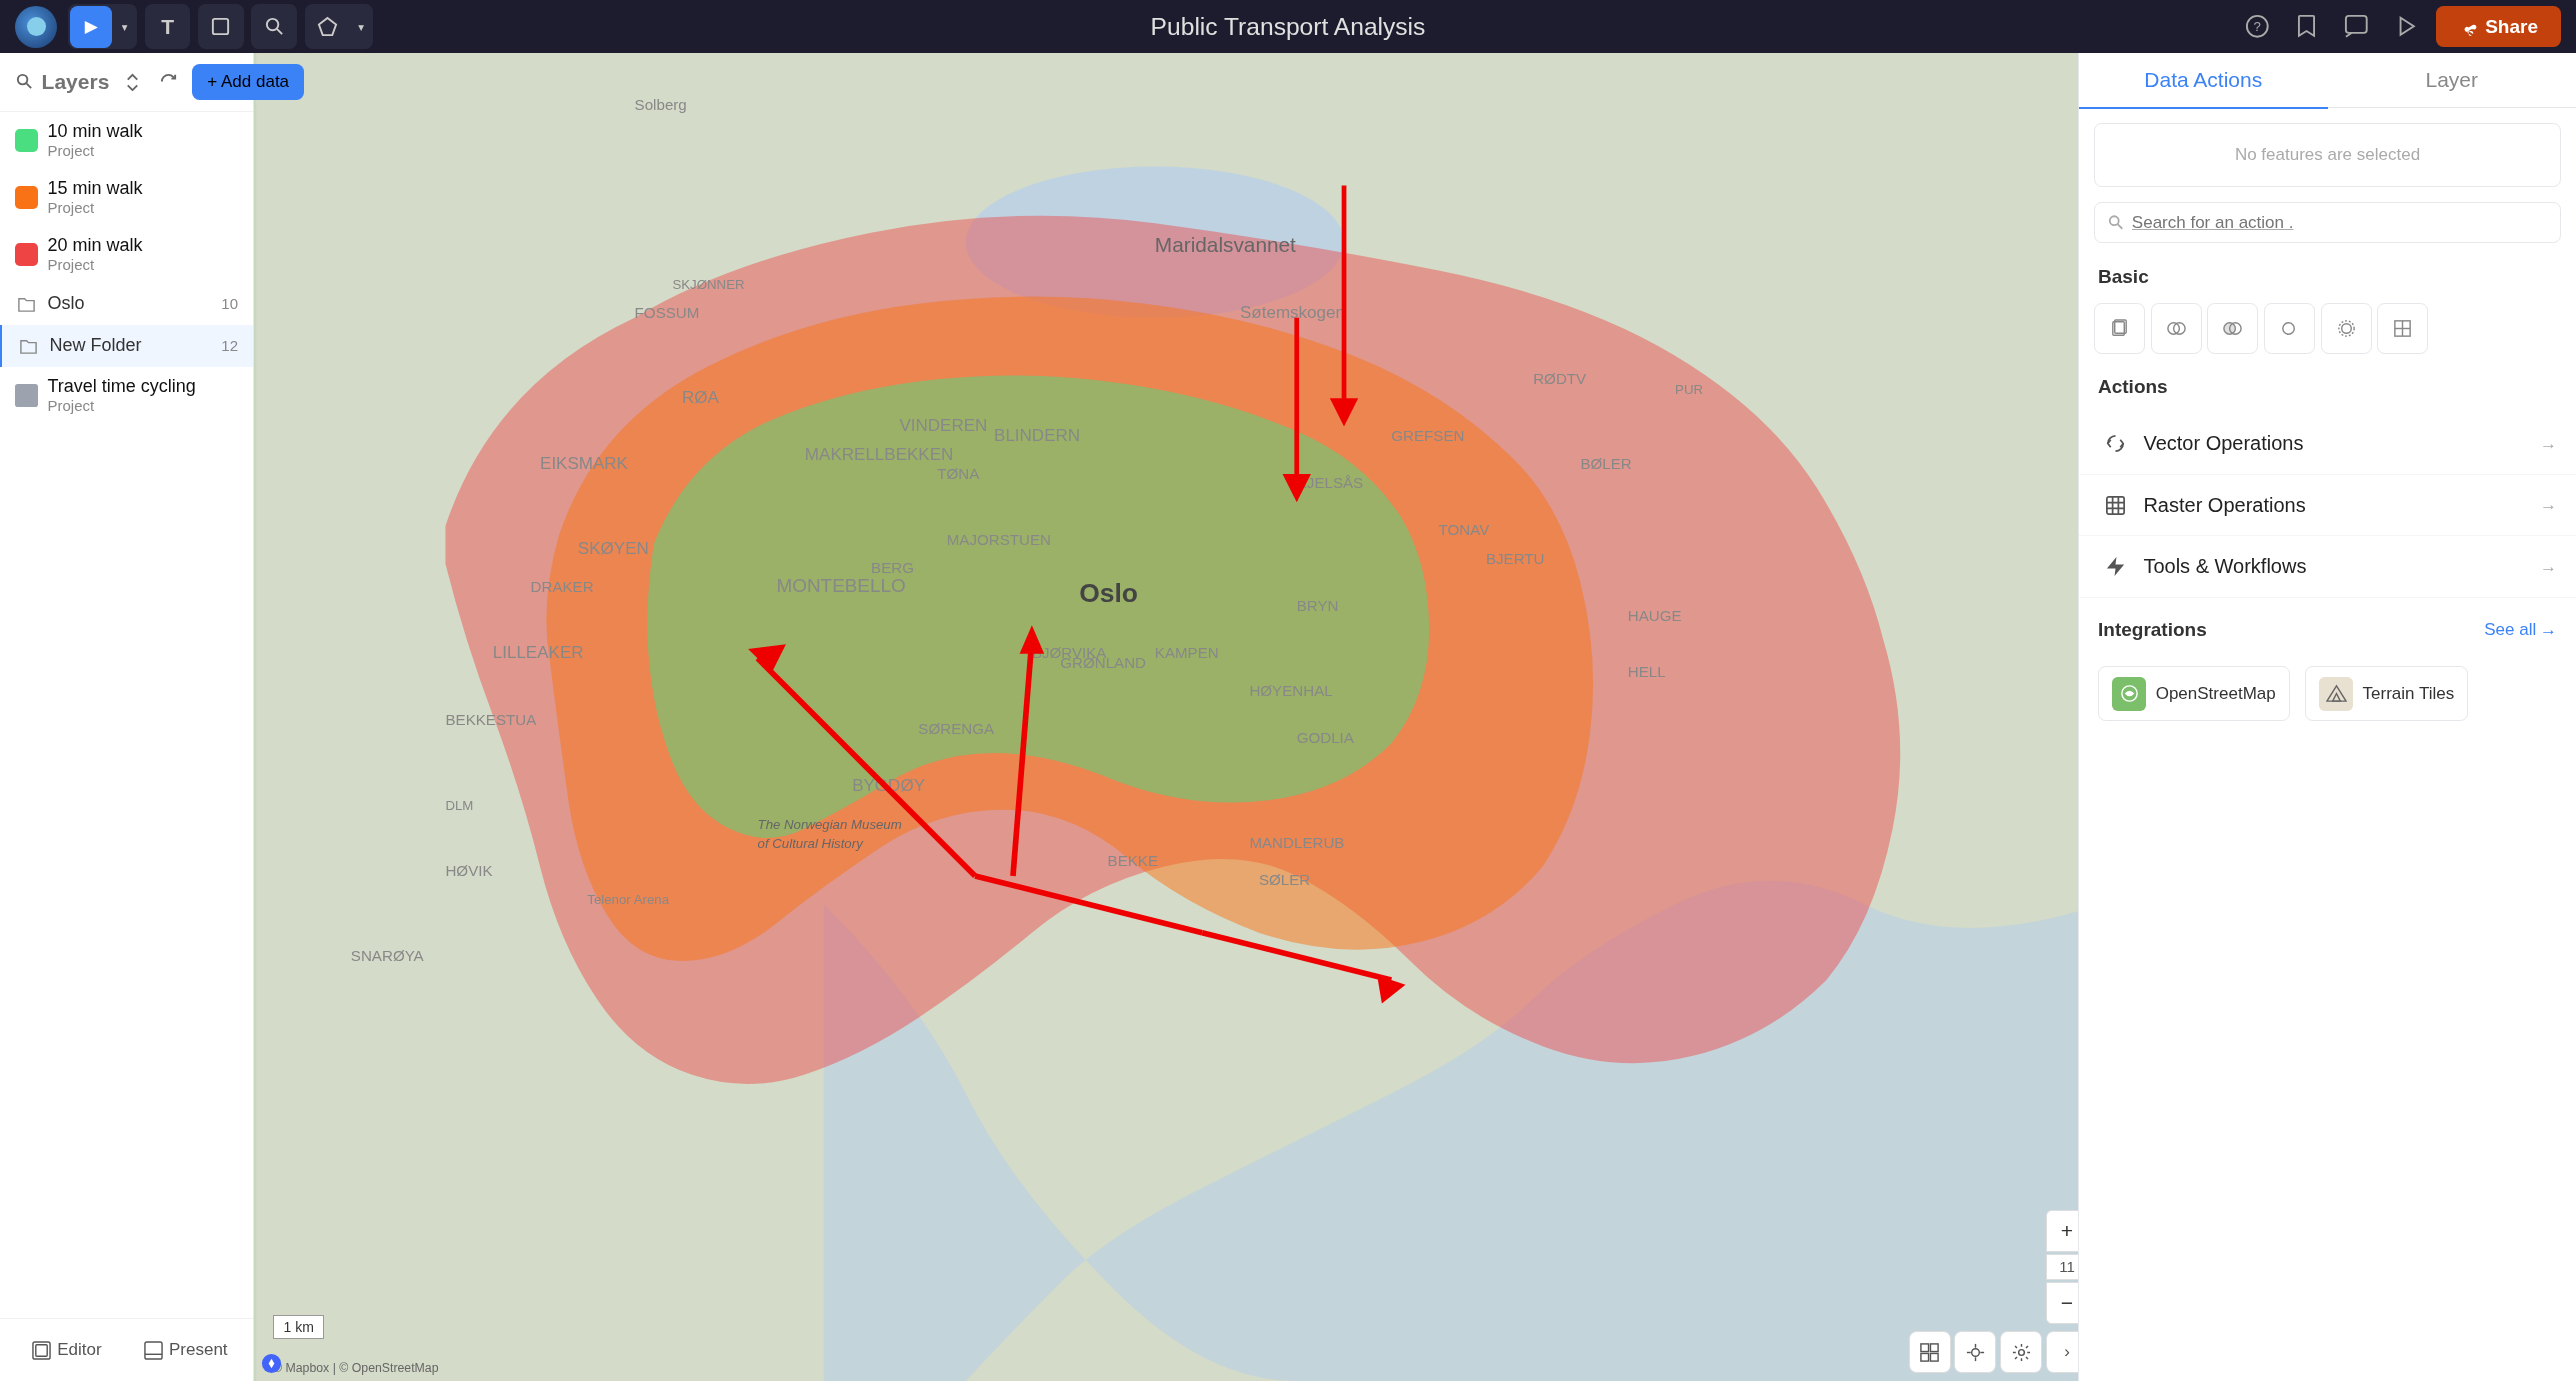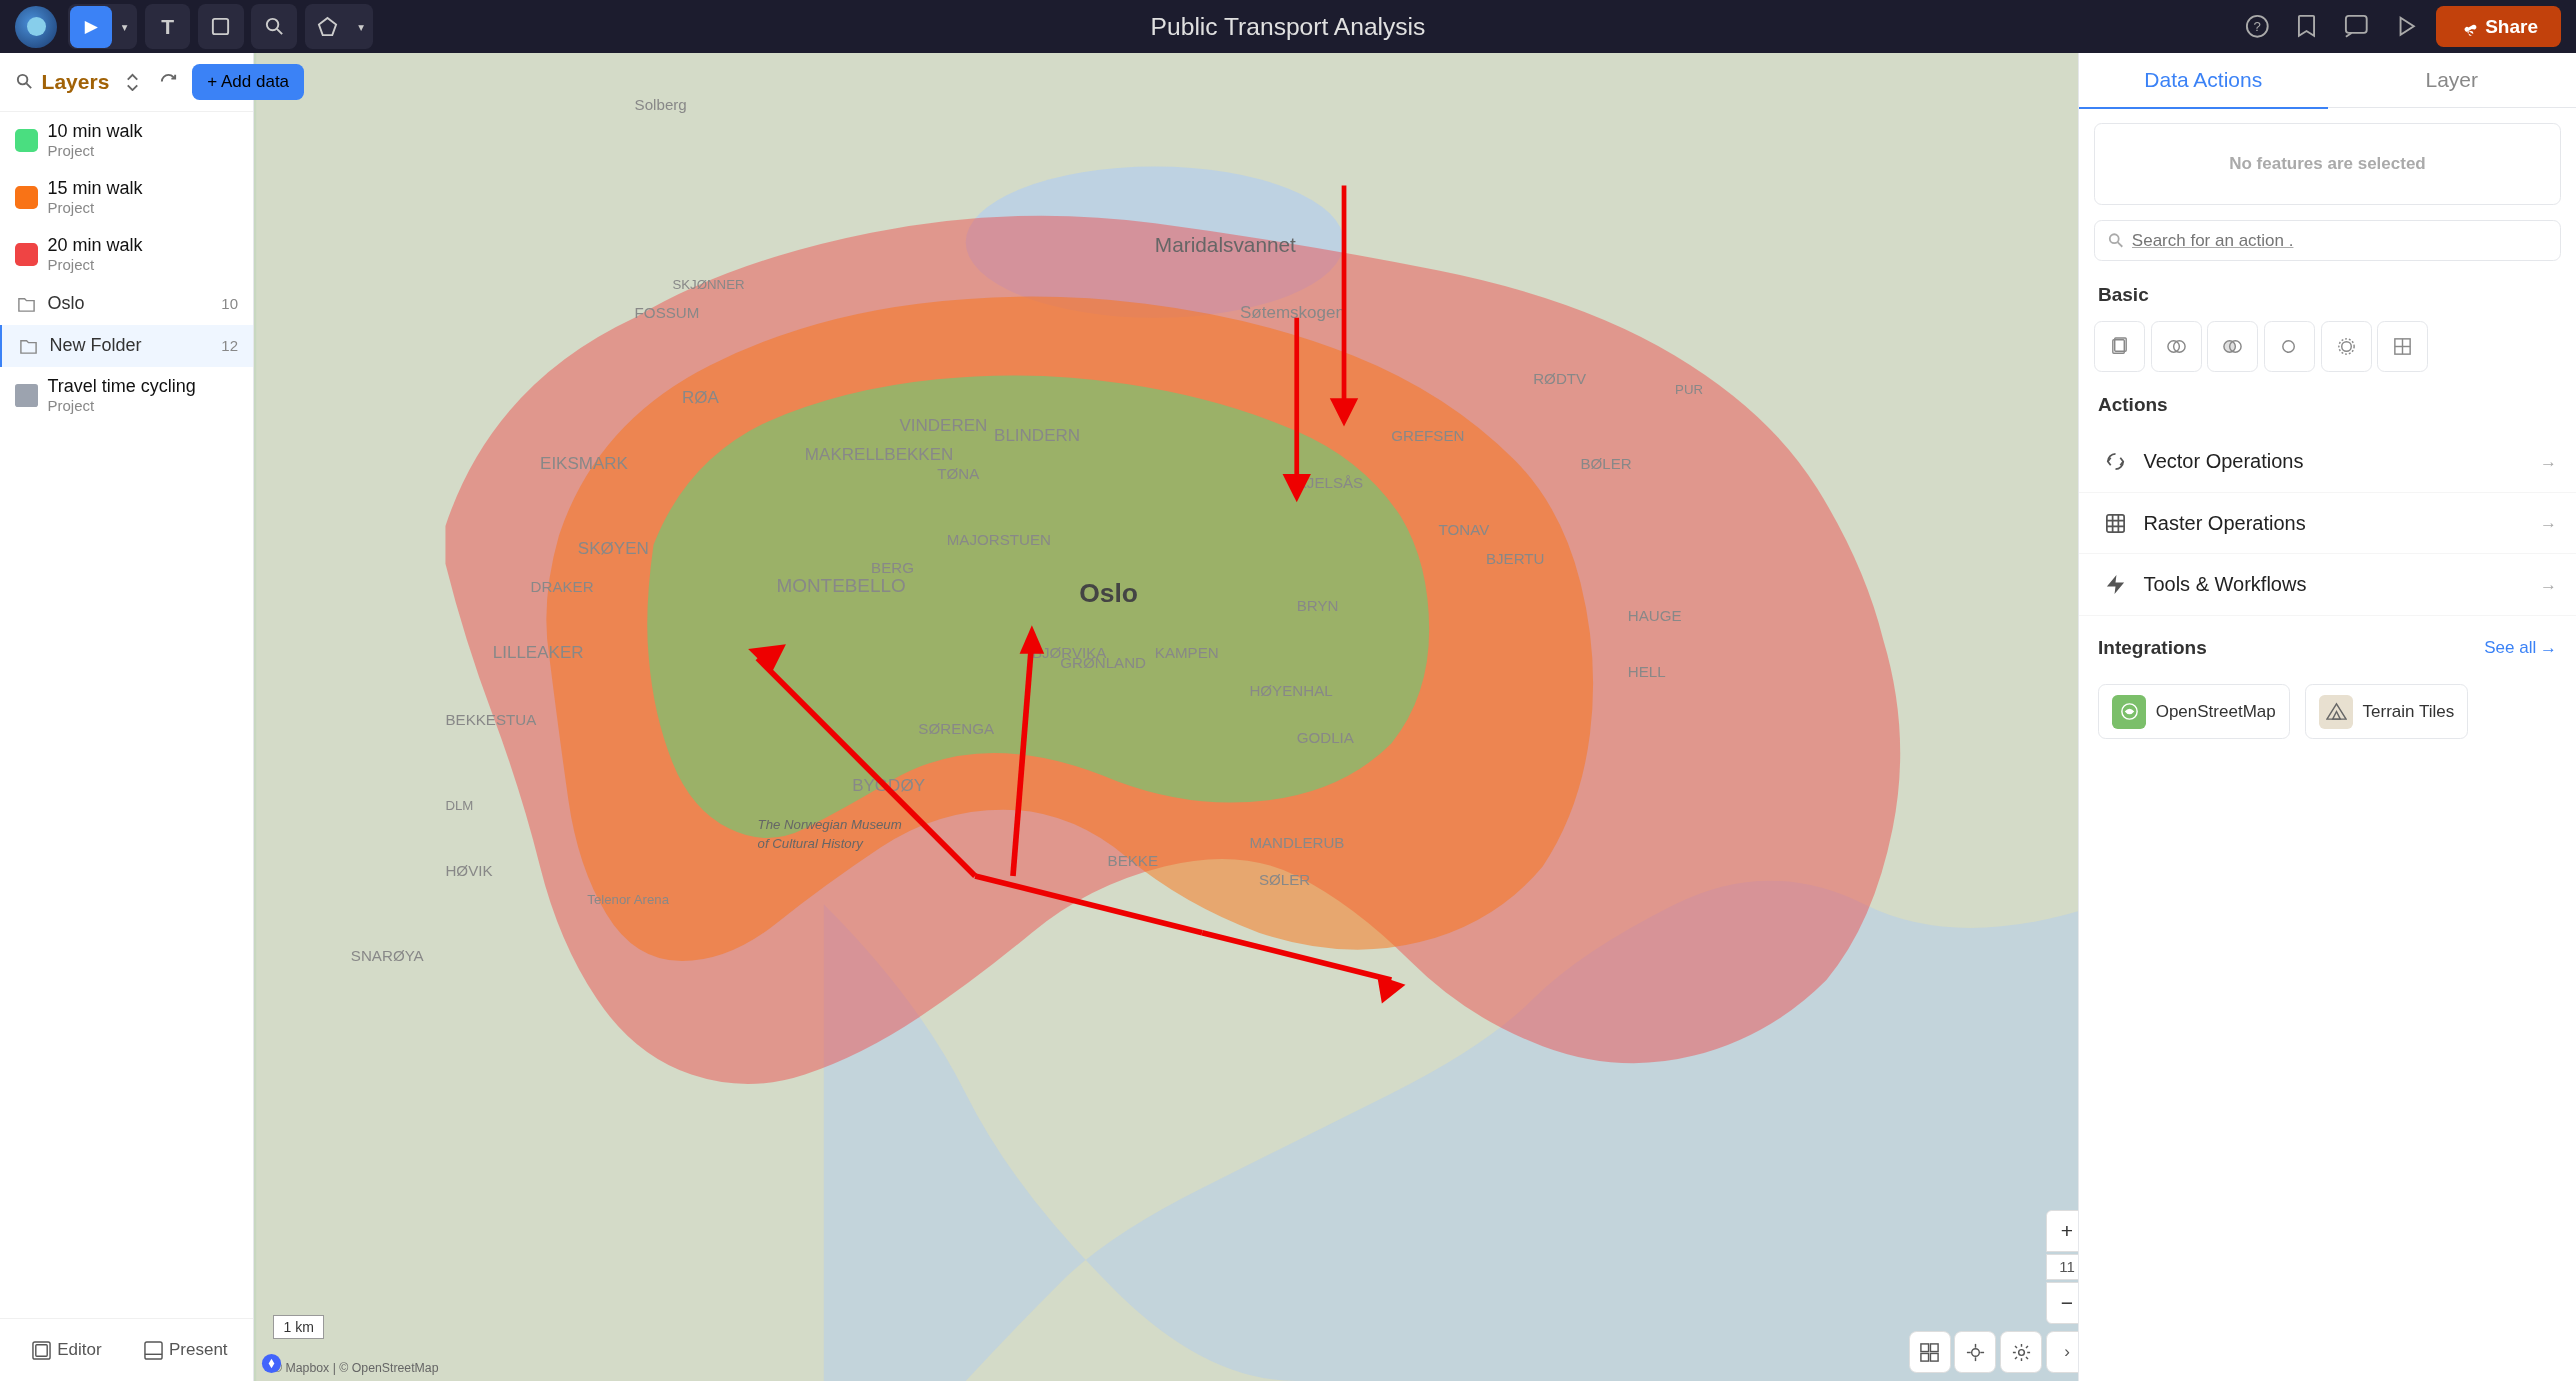--- a/index.html
+++ b/index.html
@@ -37,21 +37,21 @@
     
     .left-sidebar {
       position: absolute; top: 53px; left: 0; width: 254px; bottom: 0;
       background: #fff; border-right: 0.9px solid #e5e7eb; display: flex; flex-direction: column;
       z-index: 50;
     }
     .sidebar-header {
       display: flex; align-items: center; padding: 11.4px 15px; gap: 7.6px;
       border-bottom: 0.9px solid #f0f0f0;
     }
-    .sidebar-title { font-size: 21px; font-weight: 600; color: #a16207; flex: 1; }
+    .sidebar-title { font-size: 21px; font-weight: 600; color: #737373; flex: 1; }
     .sidebar-header-icons { display: flex; gap: 3.8px; }
     .sidebar-icon-btn { width: 32px; height: 32px; display: flex; align-items: center; justify-content: center; border-radius: 5.7px; cursor: pointer; color: #666; font-size: 15px; }
     .add-data-btn {
       background: #3b82f6; color: #000000; border: none; border-radius: 7.6px;
       padding: 7.6px 15px; font-size: 17px; font-weight: 500; cursor: pointer;
       display: flex; align-items: center; gap: 5.7px; white-space: nowrap;
     }
 
     
     .layer-item {
@@ -118,22 +118,22 @@
     .right-tabs {
       display: flex; border-bottom: 1.9px solid #e5e7eb;
     }
     .right-tab {
       flex: 1; padding: 15px; text-align: center; font-size: 21px; font-weight: 500;
       cursor: pointer; color: #888;
     }
     .right-tab.active { color: #3b82f6; border-bottom: 2.8px solid #3b82f6; margin-bottom: -1.9px; }
 
     .no-features-box {
-      margin: 15px; padding: 30px 15px; border: 0.9px solid #e5e7eb; border-radius: 7.6px;
-      font-size: 17px; color: #aaa; text-align: center; font-weight: bold;
+      margin: 15px; padding: 21px 15px; border: 0.9px solid #e5e7eb; border-radius: 7.6px;
+      font-size: 17px; color: #aaa; text-align: center;
     }
     .search-box {
       margin: 0 15px 15px; padding: 9.5px 13.2px; border: 0.9px solid #e5e7eb; border-radius: 7.6px;
       display: flex; align-items: center; gap: 7.6px; color: #aaa;
     }
     .search-box input {
       border: none; outline: none; font-size: 17px; color: #aaa; width: 100%;
       background: transparent;
       text-decoration: underline;
     }

